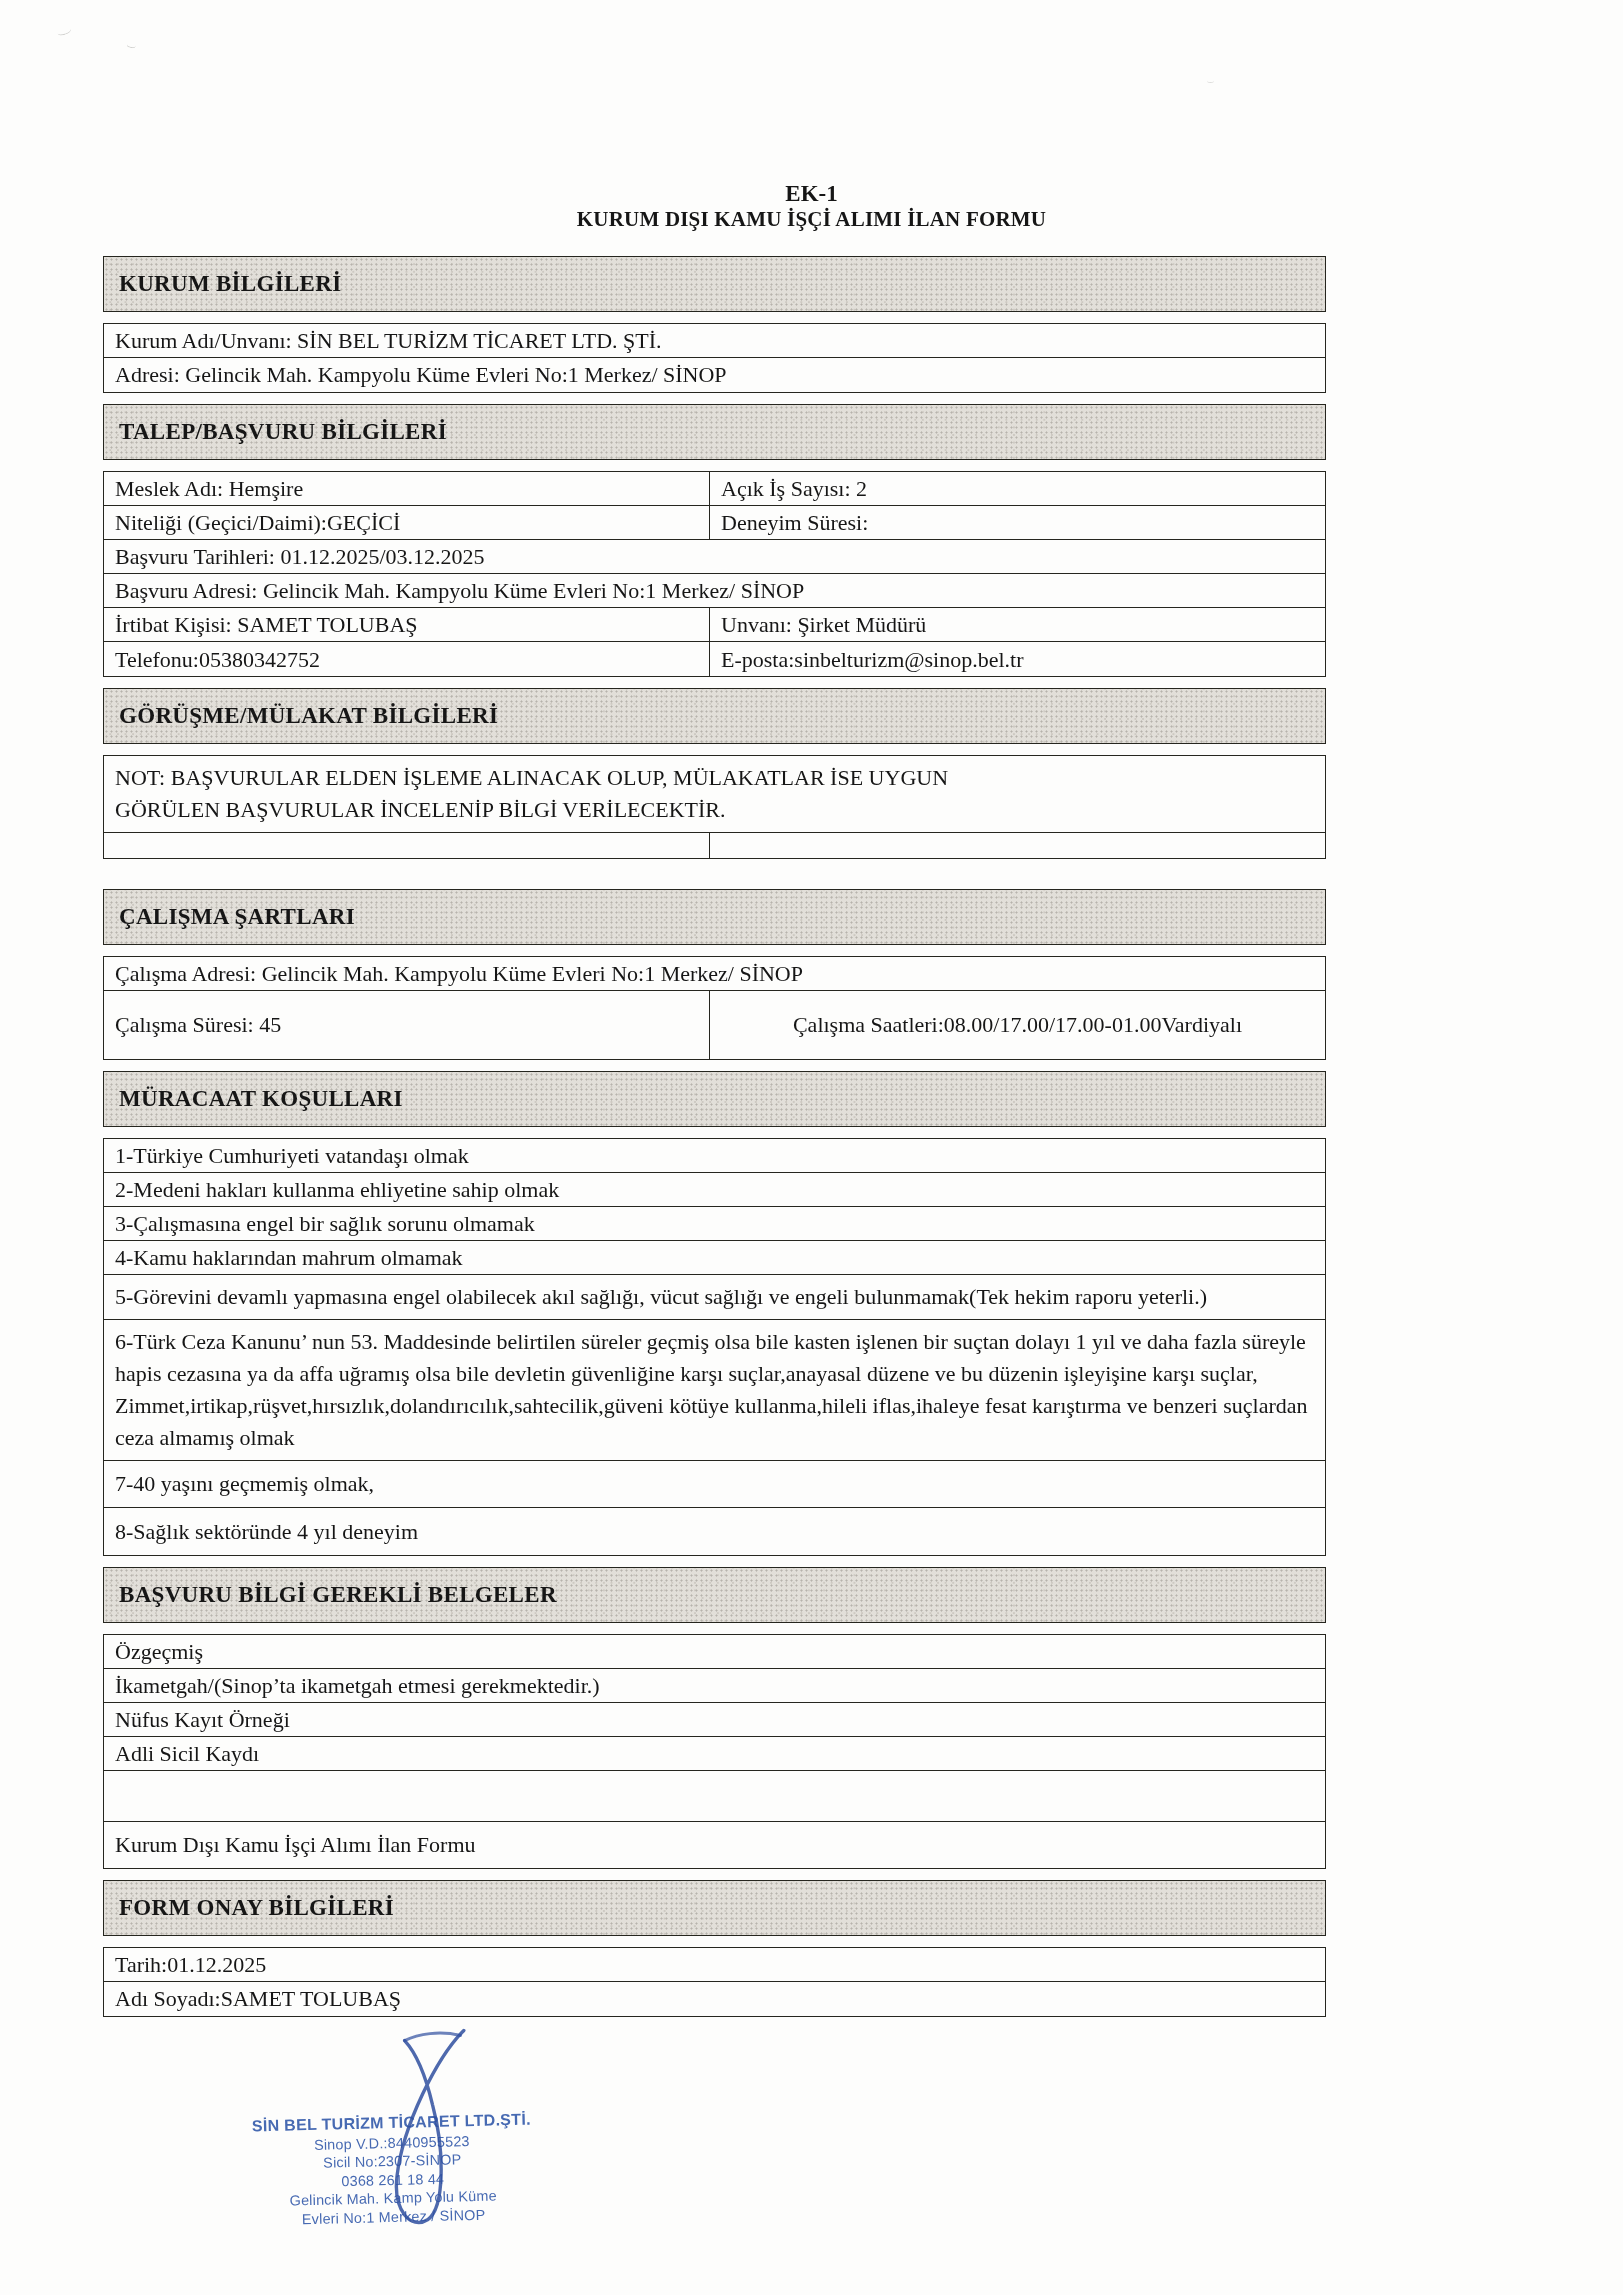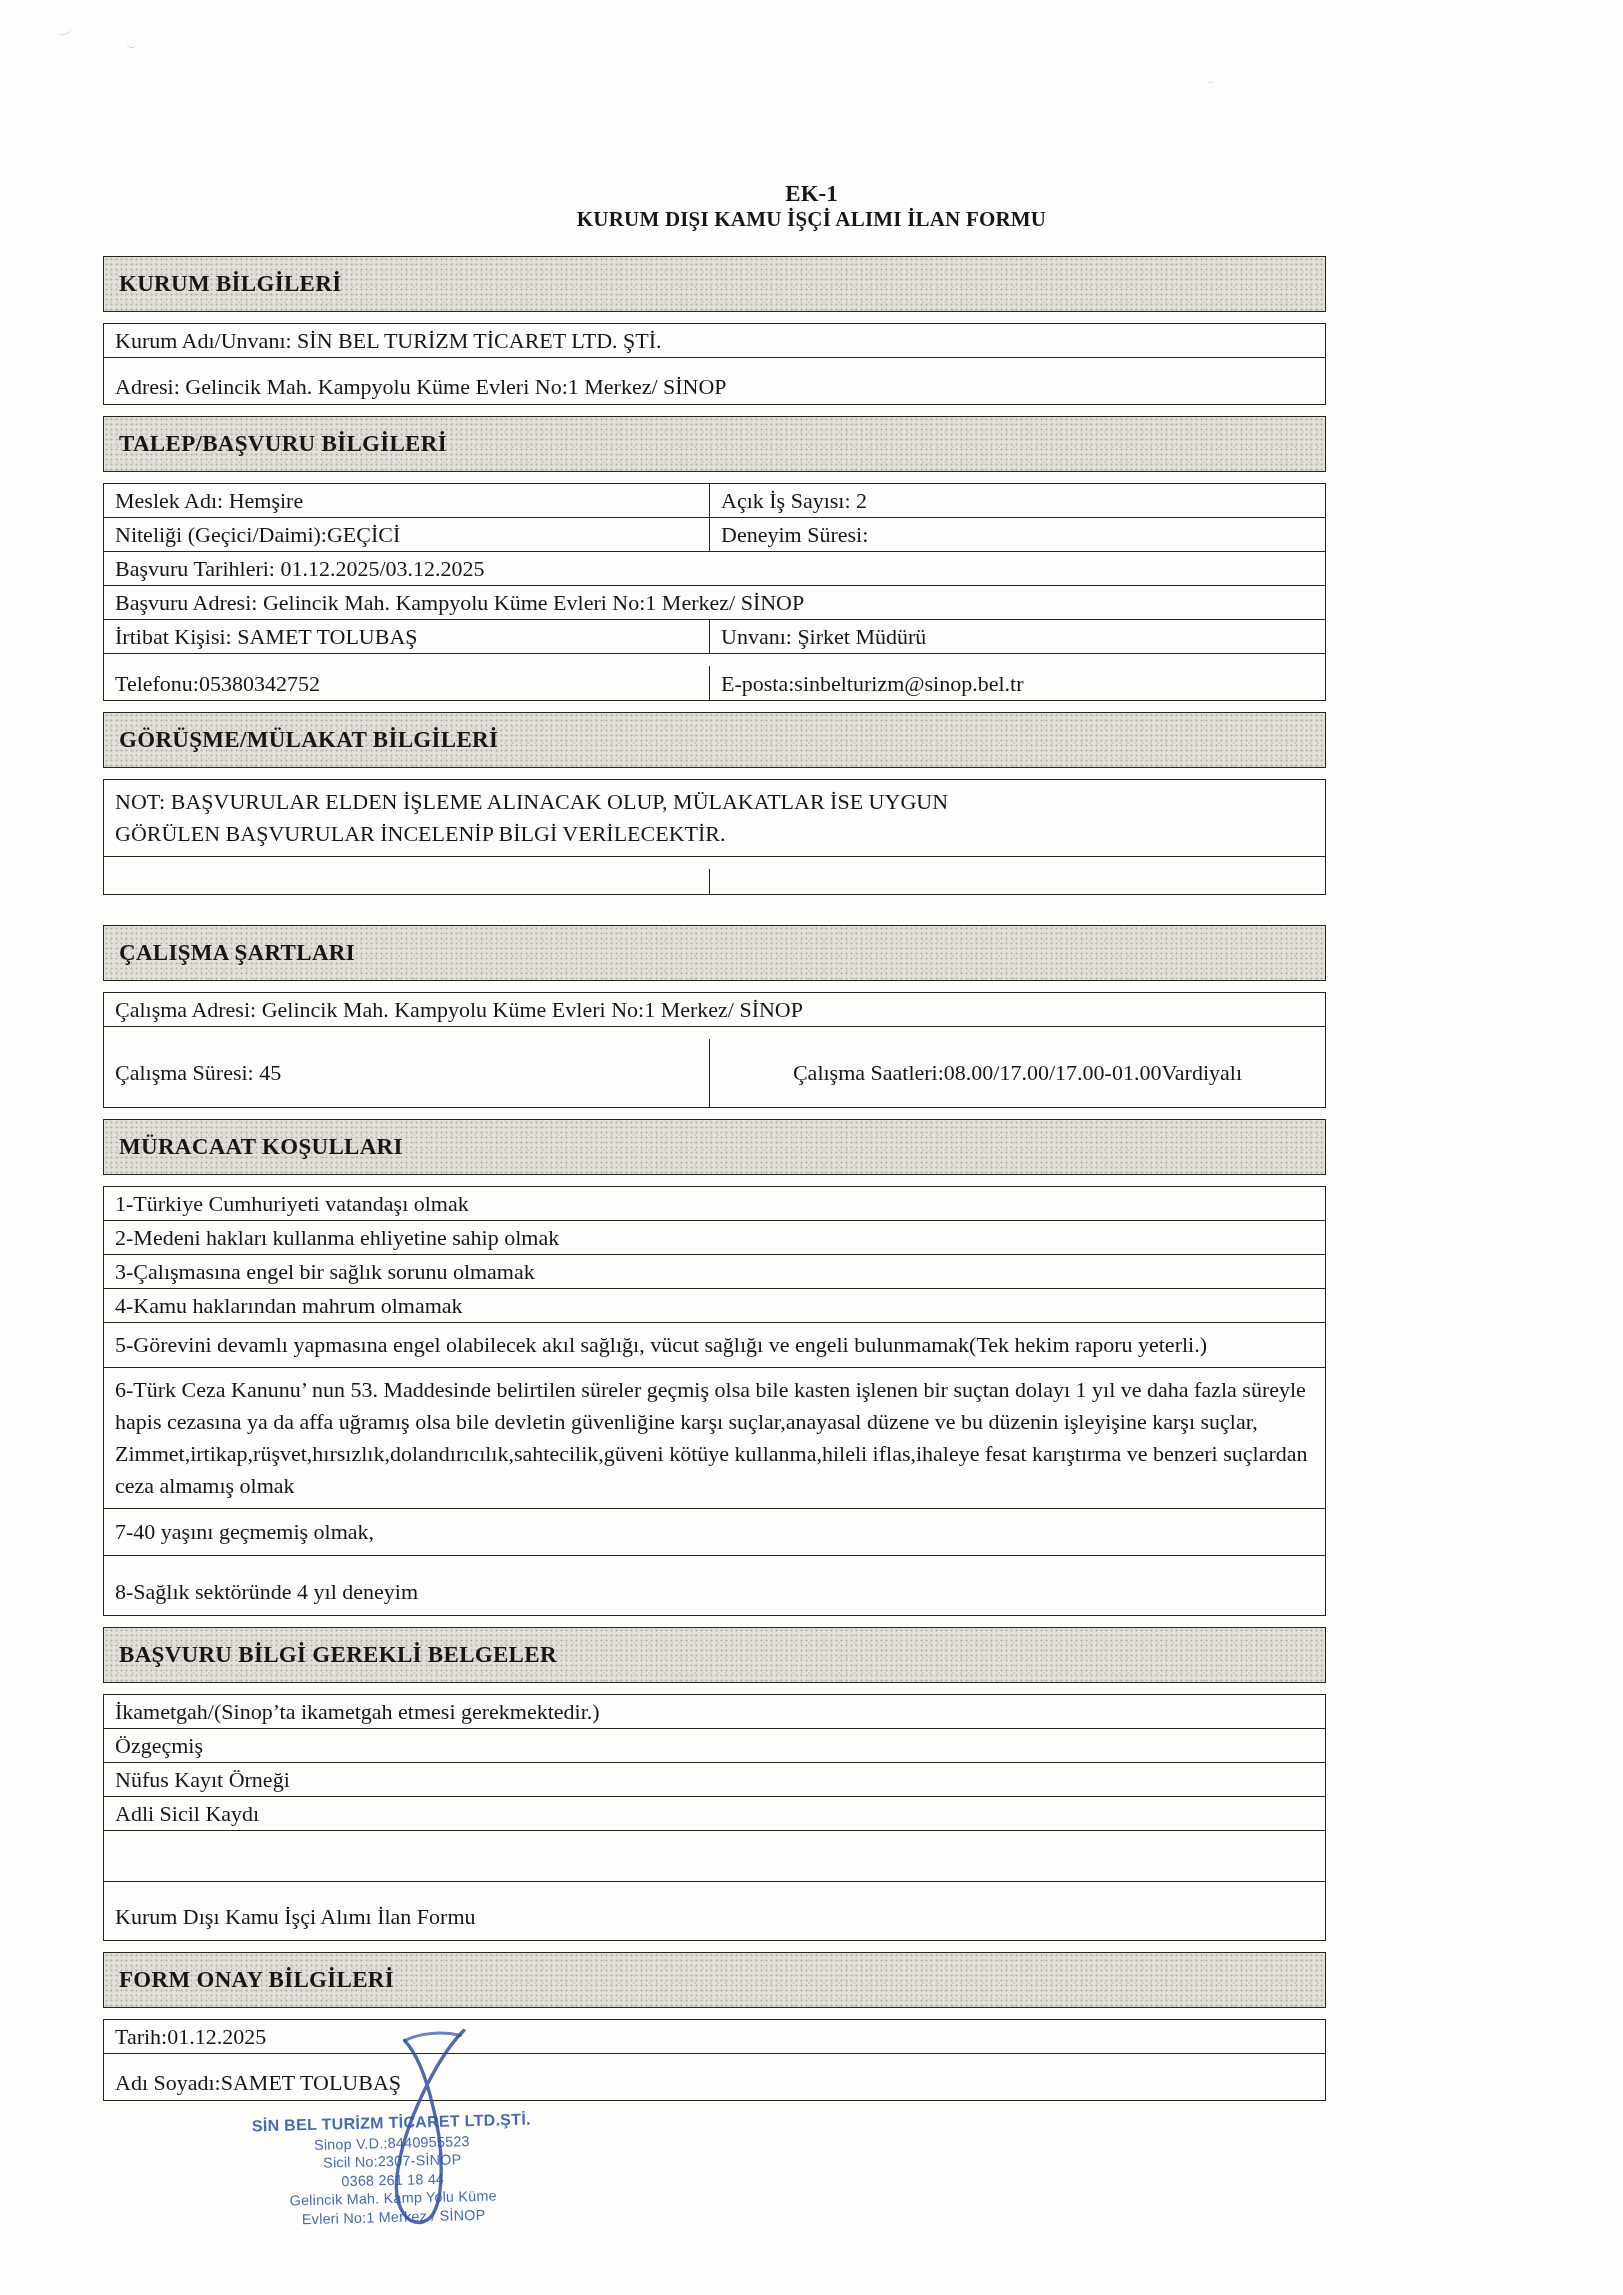--- a/index.html
+++ b/index.html
@@ -30,21 +30,21 @@
   }
   .form > .band:first-child { margin-top:0; }
   .band.gap-top { margin-top:30px; }
 
   .rows { border:1.7px solid #26261f; }
   .row {
     border-bottom:1.7px solid #26261f;
     min-height:34px; display:flex; align-items:center;
     padding:1.7px 11px; font-size:22px; line-height:1.35;
   }
-  .rows .row:last-child { border-bottom:0;margin-top:12px; }
+  .rows .row:last-child { border-bottom:0; }
   .row.cols { padding:0; align-items:stretch; }
   .cell { flex:0 0 605px; width:605px; display:flex; align-items:center; padding:1.7px 11px; }
   .cell.right { flex:1 1 auto; width:auto; border-left:1.7px solid #26261f; }
   .row.para { padding:6px 11px; line-height:1.45; }
   .h30{min-height:25px} .h54{min-height:46px} .h56{min-height:47px}
   .h60{min-height:51px} .h80{min-height:68px} .h84{min-height:71px}
   .stack { display:flex; flex-direction:row; justify-content:center; line-height:1.4; }
   .not-text { max-width:862px; display:inline-block; }
 
   .stamp {
@@ -193,24 +193,24 @@
       <div class="row h56">
         <span>8-Sağlık sektöründe 4 yıl deneyim</span>
       </div>
     </div>
 
     <div class="band">
       <span>BAŞVURU BİLGİ GEREKLİ BELGELER</span>
     </div>
     <div class="rows">
       <div class="row">
+        <span>Özgeçmiş</span>
+      </div>
+      <div class="row">
         <span>İkametgah/(Sinop’ta ikametgah etmesi gerekmektedir.)</span>
-      </div>
-      <div class="row">
-        <span>Özgeçmiş</span>
       </div>
       <div class="row">
         <span>Nüfus Kayıt Örneği</span>
       </div>
       <div class="row">
         <span>Adli Sicil Kaydı</span>
       </div>
       <div class="row h60"></div>
       <div class="row h54">
         <span>Kurum Dışı Kamu İşçi Alımı İlan Formu</span>

